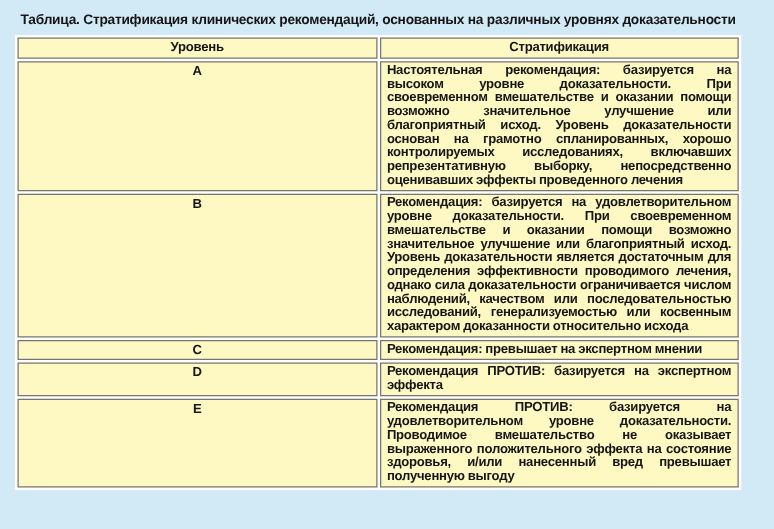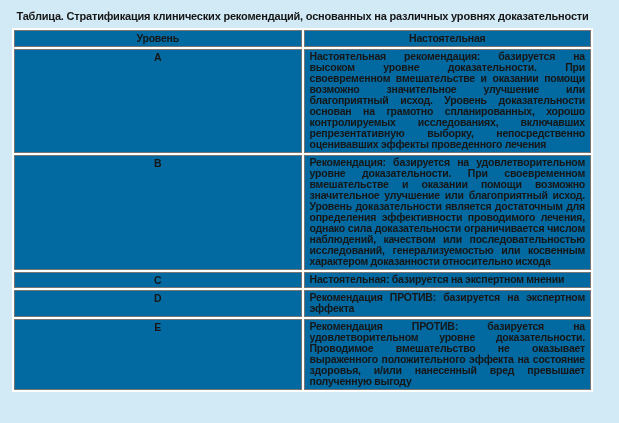--- a/index.html
+++ b/index.html
@@ -22,21 +22,21 @@
     padding: 2px 2px 6px 2px;
   }
   table.rec-table {
     width: 100%;
     border-collapse: separate;
     border-spacing: 2px;
     background: #ffffff;
     table-layout: fixed;
   }
   table.rec-table td, table.rec-table th {
-    background: #0369a1;
+    background: #fef9c3;
     border: 1px solid #757575;
     color: #161616;
     font-weight: bold;
     font-size: 10.5px;
     letter-spacing: -0.2px;
     vertical-align: top;
   }
   th.h-level, th.h-rec {
     text-align: center;
     font-size: 11px;
@@ -61,35 +61,35 @@
 </head>
 <body>
 
 <div class="page">
   <div class="doc-title">Таблица. Стратификация клинических рекомендаций, основанных на различных уровнях доказательности</div>
 
   <table class="rec-table">
     <thead>
       <tr>
         <th class="h-level">Уровень</th>
-        <th class="h-rec">Настоятельная</th>
+        <th class="h-rec">Стратификация</th>
       </tr>
     </thead>
     <tbody>
       <tr>
         <td class="level-cell">A</td>
         <td class="rec-cell">Настоятельная рекомендация: базируется на высоком уровне доказательности. При своевременном вмешательстве и оказании помощи возможно значительное улучшение или благоприятный исход. Уровень доказательности основан на грамотно спланированных, хорошо контролируемых исследованиях, включавших репрезентативную выборку, непосредственно оценивавших эффекты проведенного лечения</td>
       </tr>
       <tr>
         <td class="level-cell">B</td>
         <td class="rec-cell">Рекомендация: базируется на удовлетворительном уровне доказательности. При своевременном вмешательстве и оказании помощи возможно значительное улучшение или благоприятный исход. Уровень доказательности является достаточным для определения эффективности проводимого лечения, однако сила доказательности ограничивается числом наблюдений, качеством или последовательностью исследований, генерализуемостью или косвенным характером доказанности относительно исхода</td>
       </tr>
       <tr>
         <td class="level-cell">C</td>
-        <td class="rec-cell">Настоятельная: базируется на экспертном мнении</td>
+        <td class="rec-cell">Рекомендация: превышает на экспертном мнении</td>
       </tr>
       <tr>
         <td class="level-cell">D</td>
         <td class="rec-cell">Рекомендация ПРОТИВ: базируется на экспертном эффекта</td>
       </tr>
       <tr>
         <td class="level-cell">E</td>
         <td class="rec-cell">Рекомендация ПРОТИВ: базируется на удовлетворительном уровне доказательности. Проводимое вмешательство не оказывает выраженного положительного эффекта на состояние здоровья, и/или нанесенный вред превышает полученную выгоду</td>
       </tr>
 

